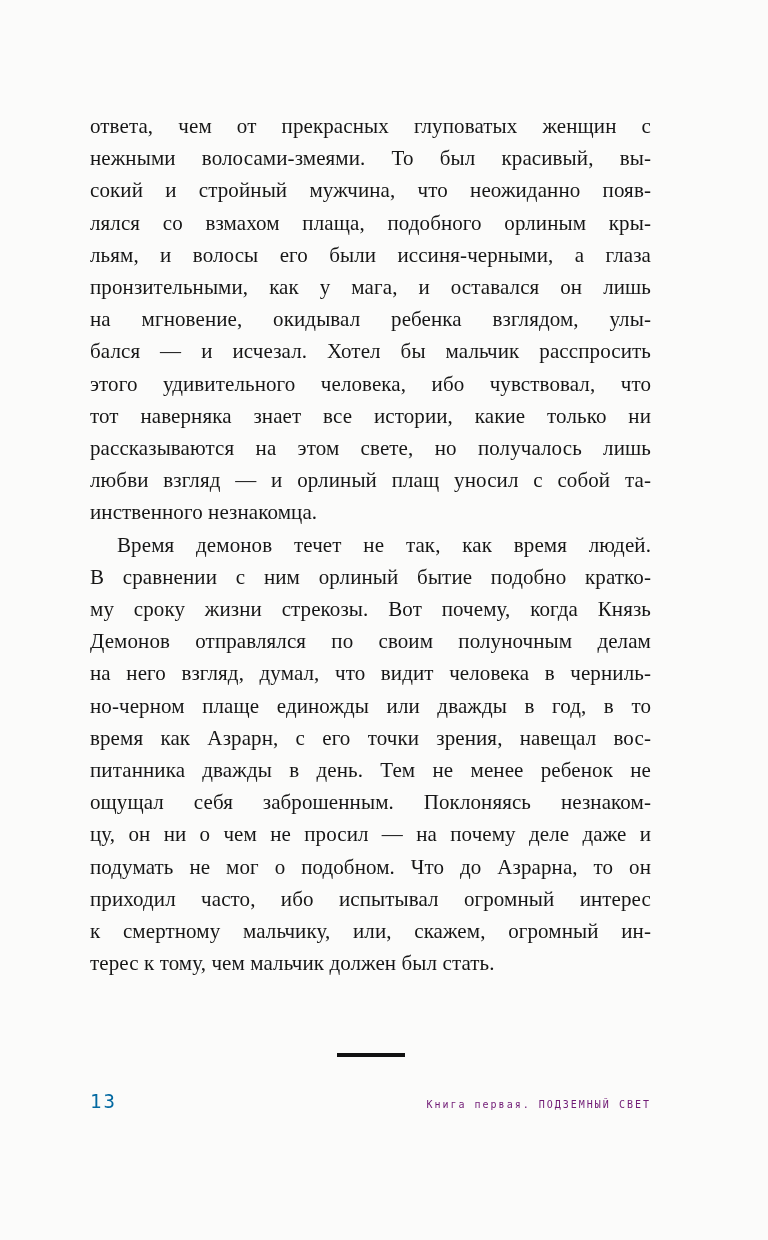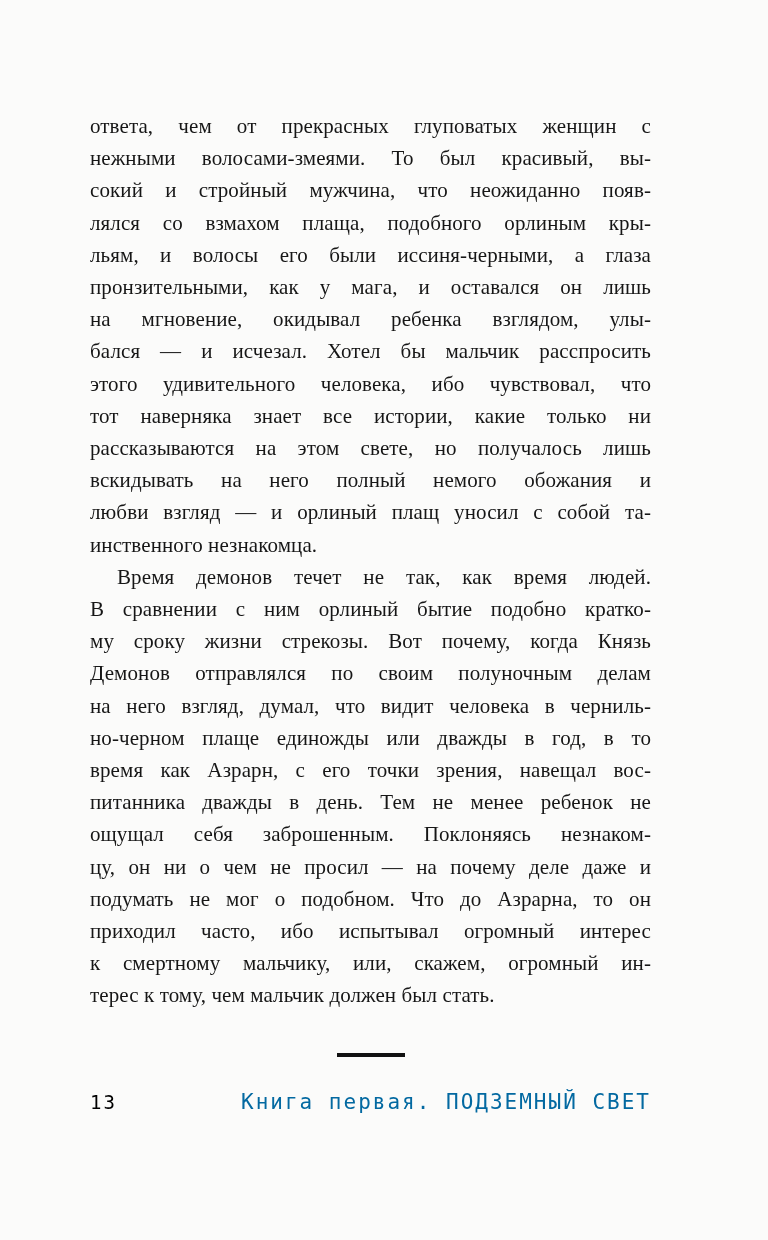--- a/index.html
+++ b/index.html
@@ -53,47 +53,46 @@
     top: 1090px;
     width: 561px;
     display: flex;
     justify-content: space-between;
     align-items: baseline;
     font-family: "DejaVu Sans Mono", monospace;
   }
   .page-num {
     font-size: 19px;
     letter-spacing: 2px;
-    color: #000000;
+    color: #0369a1;
   }
   .running-title {
-    font-size: 21px;
+    font-size: 10px;
     letter-spacing: 2px;
-    color: #0369a1;
+    color: #701a75;
     margin-left: 20px;
   }
 </style>
 </head>
 <body>
 
 <div class="page">
 
   <div class="text-block" id="text-block">
       <div class="line">ответа, чем от прекрасных глуповатых женщин с</div>
       <div class="line">нежными волосами-змеями. То был красивый, вы-</div>
       <div class="line">сокий и стройный мужчина, что неожиданно появ-</div>
       <div class="line">лялся со взмахом плаща, подобного орлиным кры-</div>
       <div class="line">льям, и волосы его были иссиня-черными, а глаза</div>
       <div class="line">пронзительными, как у мага, и оставался он лишь</div>
       <div class="line">на мгновение, окидывал ребенка взглядом, улы-</div>
       <div class="line">бался — и исчезал. Хотел бы мальчик расспросить</div>
       <div class="line">этого удивительного человека, ибо чувствовал, что</div>
       <div class="line">тот наверняка знает все истории, какие только ни</div>
       <div class="line">рассказываются на этом свете, но получалось лишь</div>
-      <div class="line">вскидывать на него полный немого обожания и</div>
       <div class="line">любви взгляд — и орлиный плащ уносил с собой та-</div>
       <div class="line last">инственного незнакомца.</div>
       <div class="line indent">Время демонов течет не так, как время людей.</div>
       <div class="line">В сравнении с ним орлиный бытие подобно кратко-</div>
       <div class="line">му сроку жизни стрекозы. Вот почему, когда Князь</div>
       <div class="line">Демонов отправлялся по своим полуночным делам</div>
       <div class="line">на него взгляд, думал, что видит человека в черниль-</div>
       <div class="line">но-черном плаще единожды или дважды в год, в то</div>
       <div class="line">время как Азрарн, с его точки зрения, навещал вос-</div>
       <div class="line">питанника дважды в день. Тем не менее ребенок не</div>

